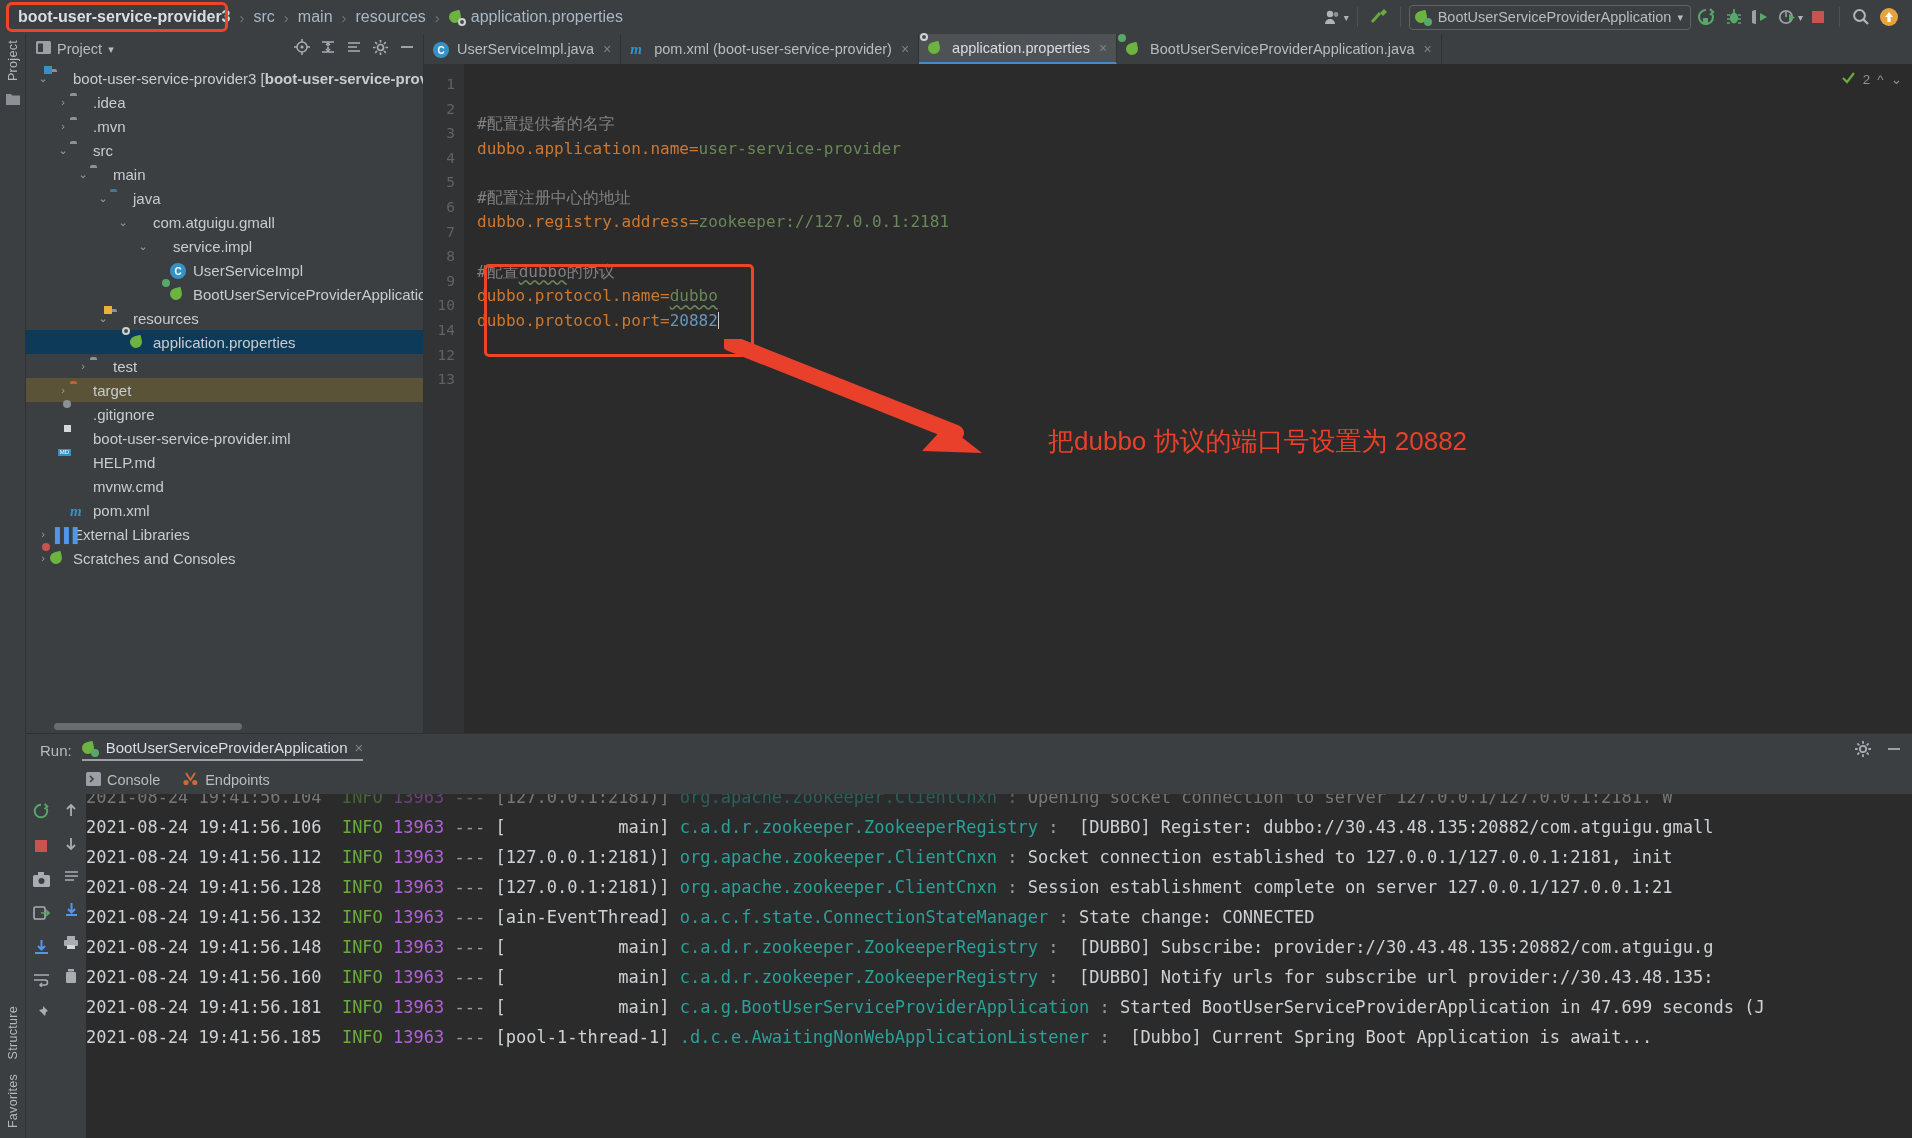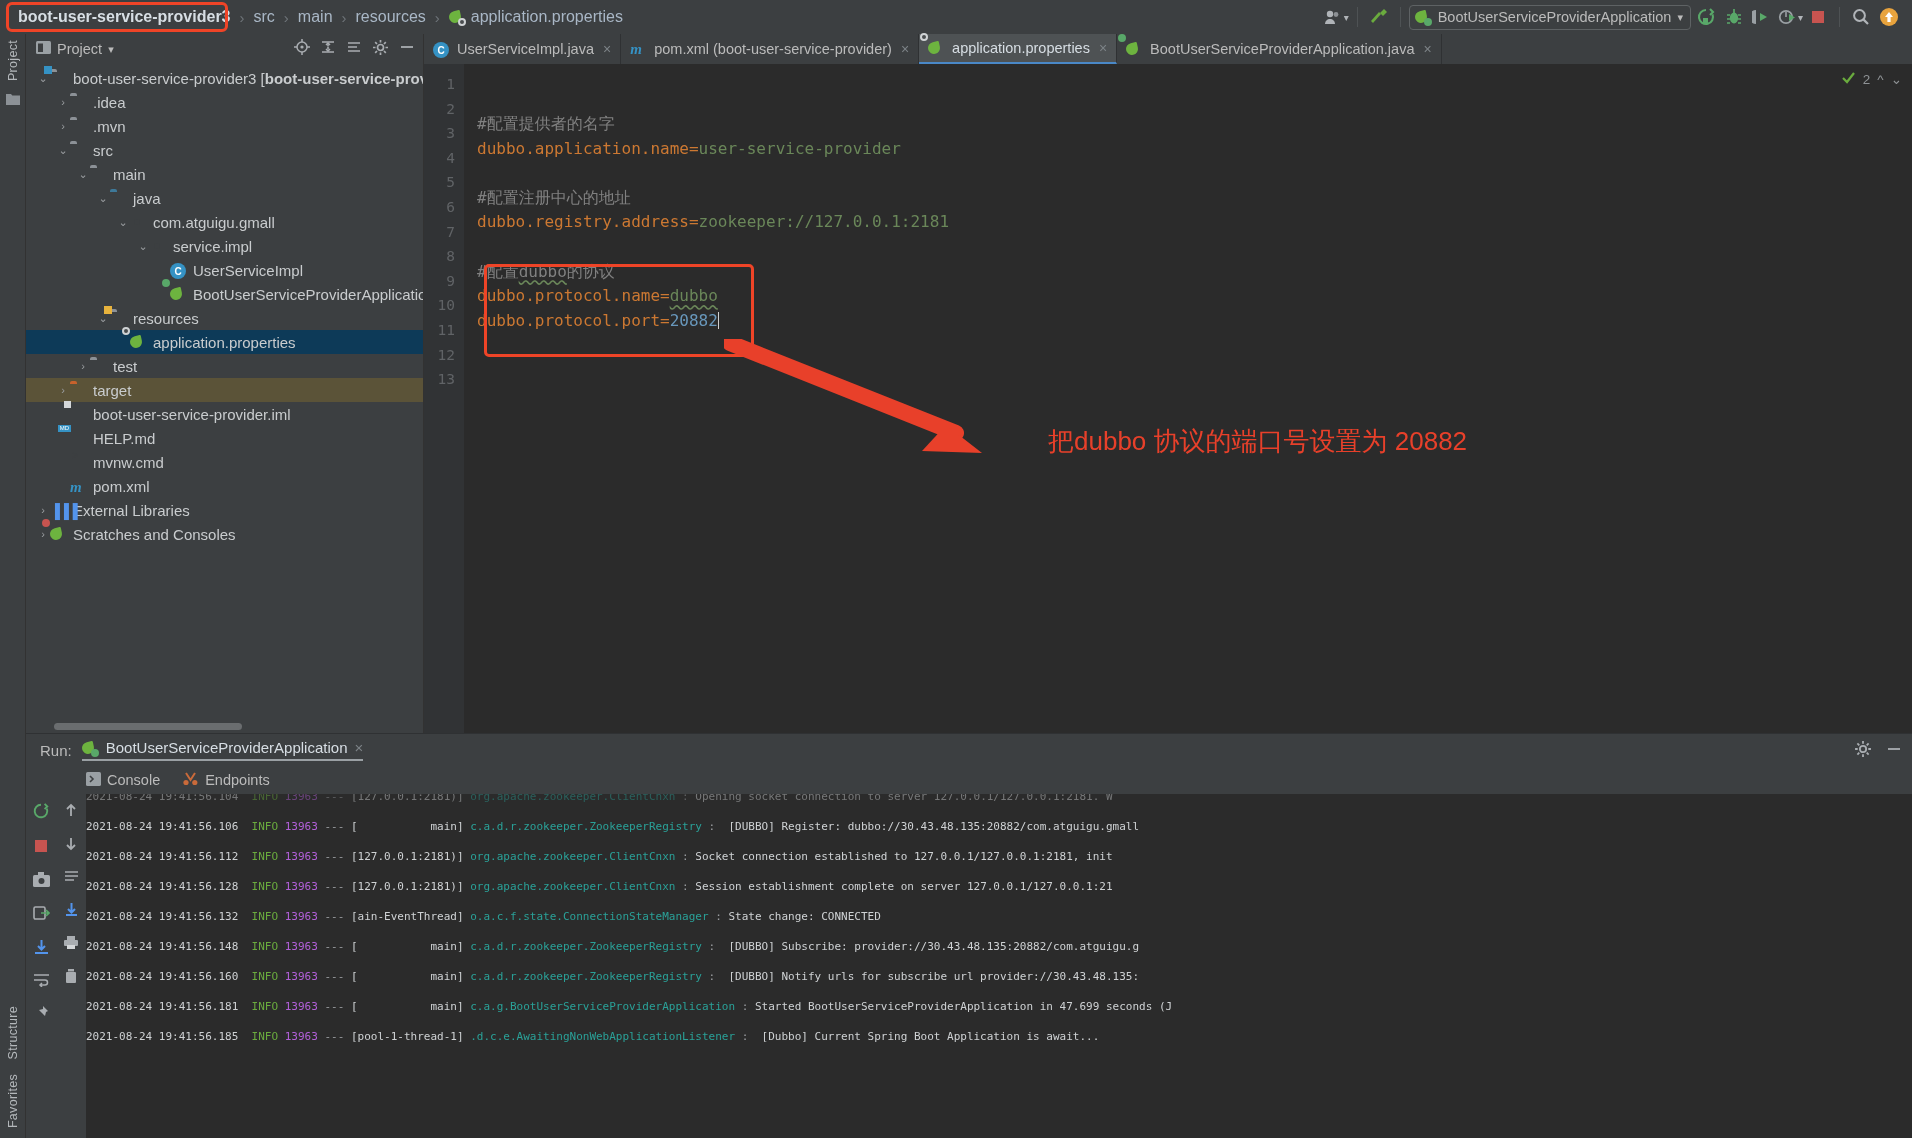--- a/index.html
+++ b/index.html
@@ -96,21 +96,21 @@
   .run-panel { background: #3c3f41; display: flex; flex-direction: column; flex: 0 0 405px; border-top: 1px solid #2f3133; justify-content: space-between; }
   .run-head { height: 32px; display: flex; align-items: center; padding: 0 10px 0 14px; gap: 10px; font-size: 15px; color: #bbbbbb; }
   .run-tab { display: flex; align-items: center; gap: 7px; font-size: 15px; color: #d7dee4; padding-bottom: 3px; border-bottom: 2px solid #9aa0a4; }
   .run-head-right { margin-left: auto; display: flex; align-items: center; gap: 14px; color: #a9adb1; }
   .run-sub { height: 28px; display: flex; align-items: center; gap: 22px; padding-left: 60px; font-size: 14.5px; color: #bbbbbb; }
   .subtab { display: flex; align-items: center; gap: 6px; }
   .console-wrap { flex: 1 1 auto; display: flex; min-height: 0; }
   .console-rail { width: 60px; flex: 0 0 60px; background: #3c3f41; display: flex; }
   .crail { width: 30px; display: flex; flex-direction: column; align-items: center; gap: 14px; padding-top: 8px; color: #a9adb1; }
   .console { flex: 1 1 auto; background: #2b2b2b; overflow: hidden; padding-top: 2px; position: relative; }
-  .logline { height: 30px; line-height: 30px; font-family: "DejaVu Sans Mono", monospace; font-size: 11px; white-space: pre; color: #cfd2d4; }
+  .logline { height: 30px; line-height: 30px; font-family: "DejaVu Sans Mono", monospace; font-size: 17px; white-space: pre; color: #cfd2d4; }
   .logline.clip { color: #6a6d6f; }
   .lg-time { color: #cfd2d4; } .lg-info { color: #6aab3e; } .lg-pid { color: #b260d9; }
   .lg-dash { color: #9a9da0; } .lg-thread { color: #cfd2d4; } .lg-logger { color: #2aa198; } .lg-msg { color: #cfd2d4; }
 </style>
 </head>
 <body>
 
 <div class="ide">
 
   <div class="navbar">
@@ -343,20 +343,25 @@
                 <span class="ic"><span class="fi"></span></span>
                 <span>test</span>
               </div>
               <div class="node target-hl" style="padding-left: 30px;">
                 <span class="arrow">›</span>
                 <span class="ic"><span class="fi orange"></span></span>
                 <span>target</span>
               </div>
               <div class="node" style="padding-left: 30px;">
                 <span class="arrow"></span>
+                <span class="ic"><span class="fileic git"></span></span>
+                <span>.gitignore</span>
+              </div>
+              <div class="node" style="padding-left: 30px;">
+                <span class="arrow"></span>
                 <span class="ic"><span class="fileic"></span></span>
                 <span>boot-user-service-provider.iml</span>
               </div>
               <div class="node" style="padding-left: 30px;">
                 <span class="arrow"></span>
                 <span class="ic"><span class="fileic md"></span></span>
                 <span>HELP.md</span>
               </div>
               <div class="node" style="padding-left: 30px;">
                 <span class="arrow"></span>
@@ -412,21 +417,21 @@
                 <div>1</div>
                 <div>2</div>
                 <div>3</div>
                 <div>4</div>
                 <div>5</div>
                 <div>6</div>
                 <div>7</div>
                 <div>8</div>
                 <div>9</div>
                 <div>10</div>
-                <div>11</div>
+                <div>14</div>
                 <div>12</div>
                 <div>13</div>
               </div>
             <div class="code" id="code">
                 <div class="ln"><span class="cmt">#配置提供者的名字</span></div>
                 <div class="ln"><span class="key">dubbo.application.name</span><span class="key">=</span><span class="val">user-service-provider</span></div>
                 <div class="ln">&nbsp;</div>
                 <div class="ln"><span class="cmt">#配置注册中心的地址</span></div>
                 <div class="ln"><span class="key">dubbo.registry.address</span><span class="key">=</span><span class="val">zookeeper://127.0.0.1:2181</span></div>
                 <div class="ln">&nbsp;</div>

